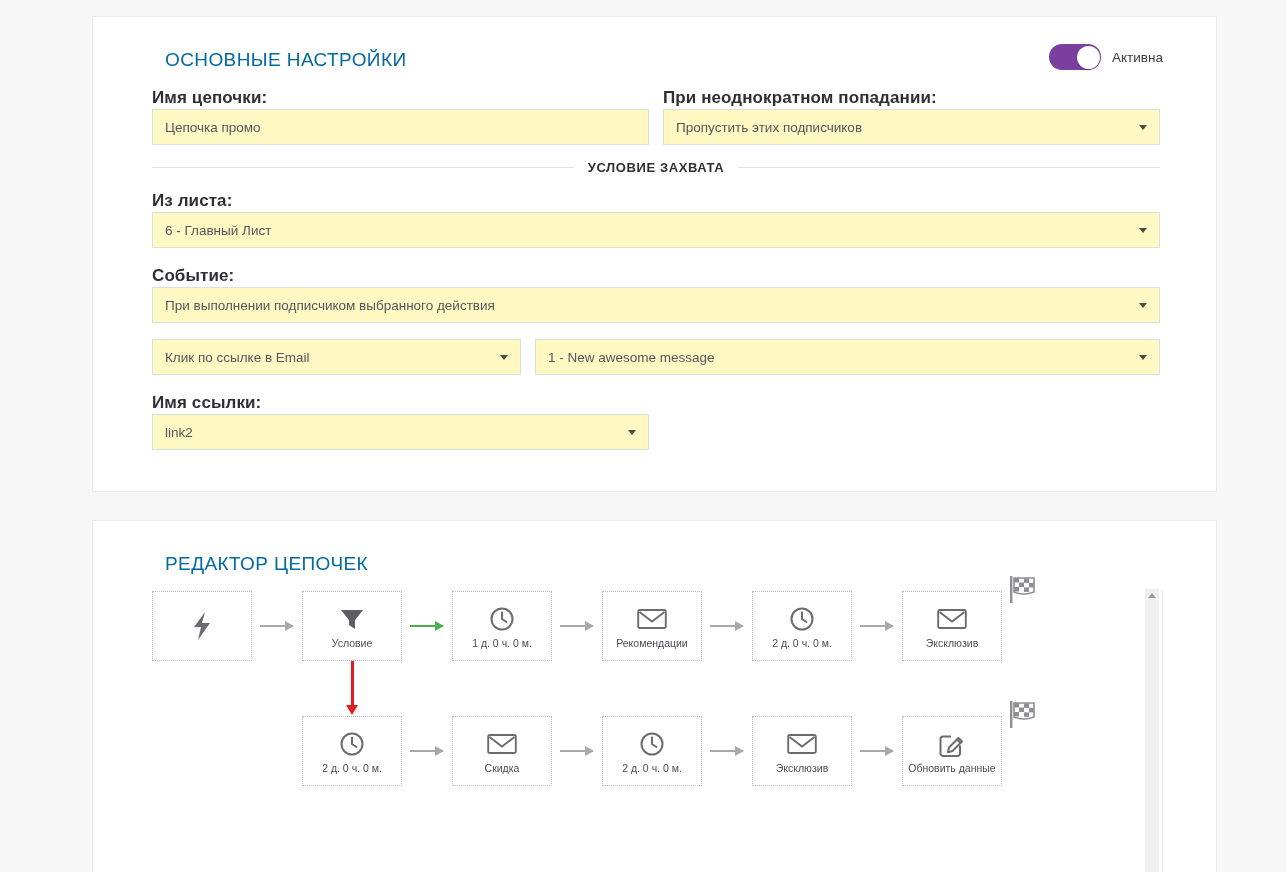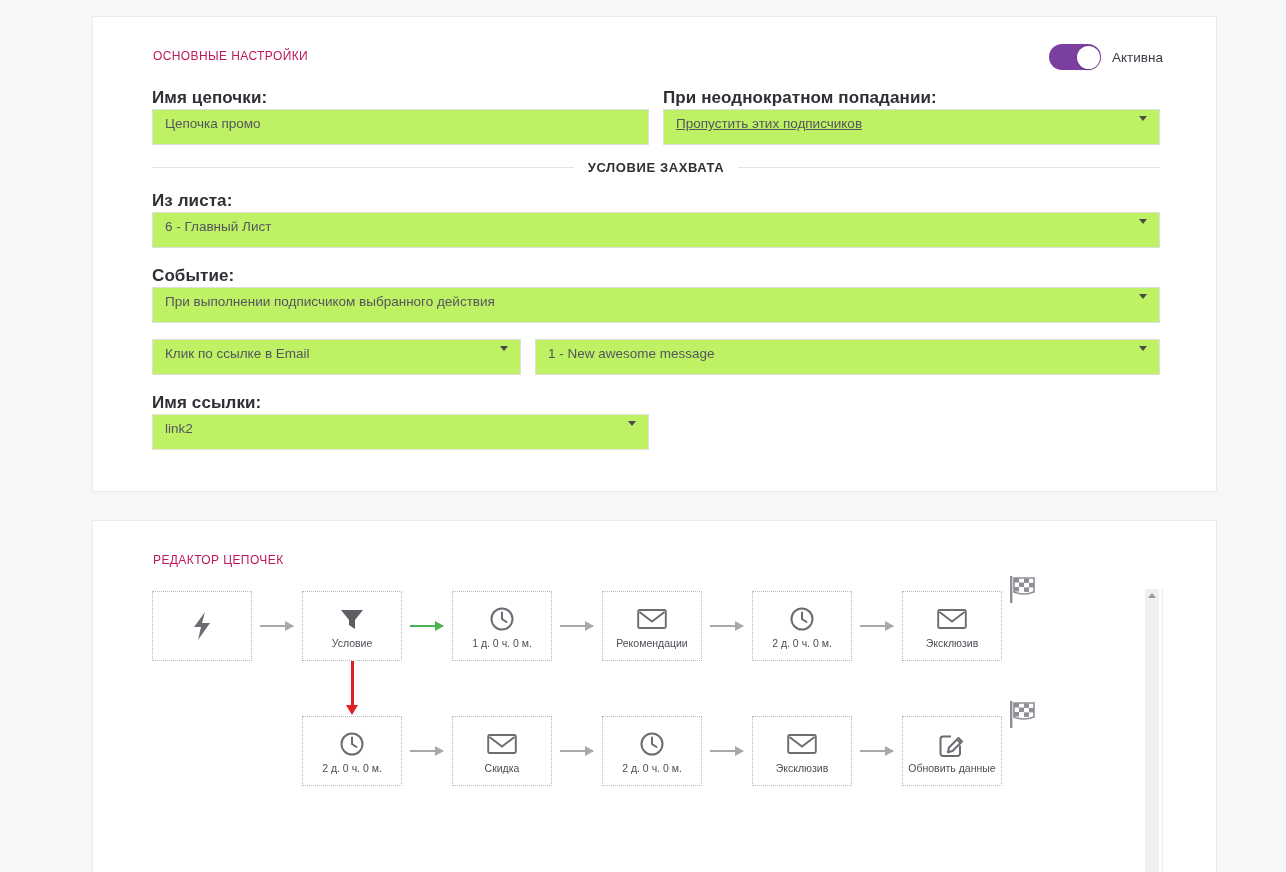--- a/index.html
+++ b/index.html
@@ -18,45 +18,45 @@
     position: absolute;
     left: 92px; width: 1125px;
     background: #ffffff;
     border: 1px solid #ebebeb;
   }
   #panel-settings { top: 16px; height: 476px; }
   #panel-editor   { top: 520px; height: 372px; }
 
   .panel-title {
     position: absolute;
-    left: 60px;
-    font-size: 12px;
+    left: 72px;
+    font-size: 19px;
     letter-spacing: .4px;
-    color: #be185d;
+    color: #0369a1;
     font-weight: 400;
   }
   #settings-title { top: 32px; }
   #editor-title   { top: 32px; }
 
   
   .field-label {
     position: absolute;
     font-size: 17px;
     font-weight: bold;
     color: #2f2f35;
     letter-spacing: .1px;
   }
   .control {
     position: absolute;
-    background: #bef264;
+    background: #fef9c3;
     border: 1px solid #dedede;
     height: 36px;
     display: flex;
-    align-items: flex-start;
-    padding: 6px 12px;
+    align-items: center;
+    padding: 0 12px;
     font-size: 13.5px;
     color: #55555f;
   }
   .control .val {
     flex: 1 1 auto;
     white-space: nowrap;
     overflow: hidden;
     text-overflow: ellipsis;
     font-size: 13.5px;
     color: #55555f;
@@ -67,21 +67,21 @@
     margin-left: 8px;
     border-left: 4.5px solid transparent;
     border-right: 4.5px solid transparent;
     border-top: 5px solid #4a4a4a;
   }
 
   
   #lbl-name      { left: 152px; top: 88px; }
   #inp-name      { left: 152px; top: 109px; width: 497px; }
   #lbl-repeat    { left: 663px; top: 88px; }
-  #sel-repeat    { left: 663px; top: 109px; width: 497px; text-decoration: underline; }
+  #sel-repeat    { left: 663px; top: 109px; width: 497px; }
 
   #divider {
     position: absolute;
     left: 152px; top: 160px; width: 1008px;
     display: flex; align-items: center;
     gap: 14px;
   }
   #divider .line { flex: 1 1 auto; height: 1px; background: #e3e3e3; }
   #divider .dtxt {
     flex: 0 0 auto;

